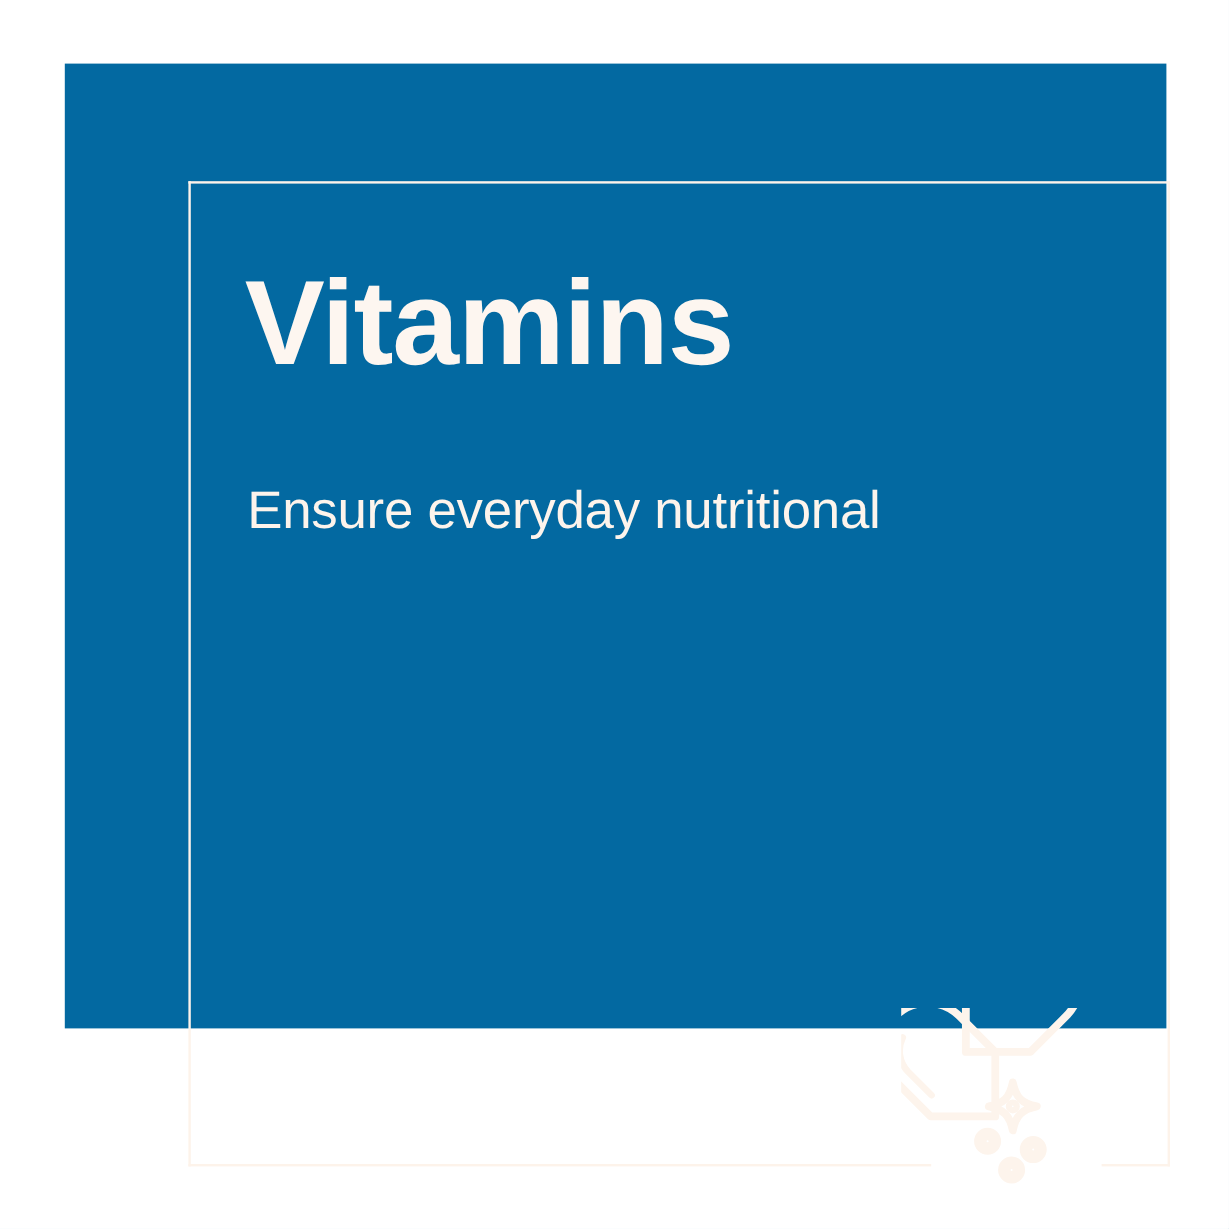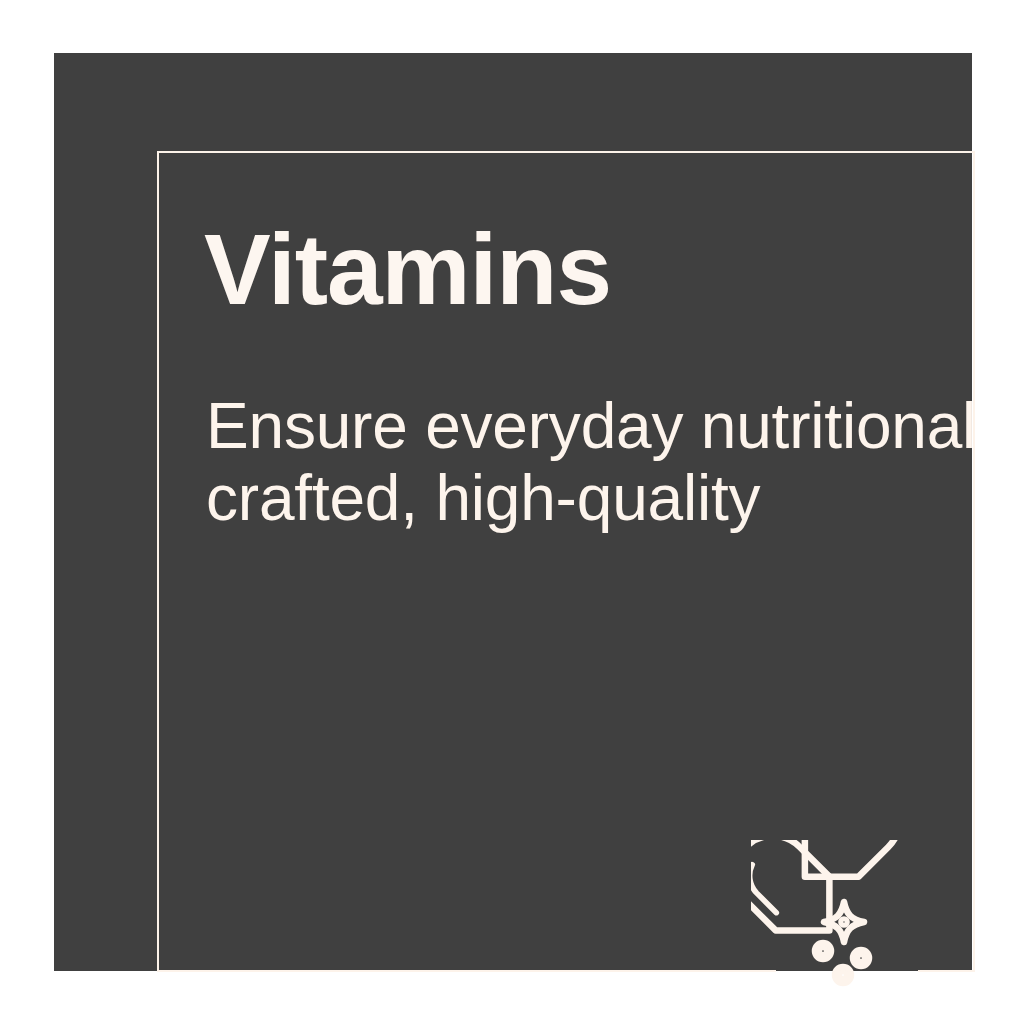--- a/index.html
+++ b/index.html
@@ -18,22 +18,22 @@
     background: #ffffff;
     overflow: hidden;
   }
 
   
   #panel {
     position: absolute;
     left: 54px;
     top: 53px;
     width: 918px;
-    height: 918px;
-    background: #404040;
+    height: 804px;
+    background: #0369a1;
   }
 
   
   .frame-edge {
     position: absolute;
     background: #fdf3ea;
   }
   #frame-top {
     left: 103px;
     top: 98px;
@@ -79,21 +79,21 @@
     white-space: nowrap;
   }
 
   
   #subhead {
     position: absolute;
     left: 152px;
     top: 337px;
     width: 760px;
     margin: 0;
-    font-size: 64px;
+    font-size: 44px;
     font-weight: 300;
     line-height: 72px;
     letter-spacing: -0.2px;
     color: #fdf4ec;
   }
   #subhead .line {
     display: block;
     white-space: nowrap;
   }
 
@@ -121,21 +121,20 @@
     <div class="frame-edge" id="frame-top"></div>
     <div class="frame-edge" id="frame-left"></div>
     <div class="frame-edge" id="frame-right"></div>
     <div class="frame-edge" id="frame-bottom-left"></div>
     <div class="frame-edge" id="frame-bottom-right"></div>
 
     <h1 id="headline">Vitamins</h1>
 
     <p id="subhead">
       <span class="line">Ensure everyday nutritional</span>
-      <span class="line">crafted, high-quality</span>
     </p>
 
     <div id="pill-icon">
       <svg viewBox="0 0 186 150" fill="none" xmlns="http://www.w3.org/2000/svg">
         <g stroke="#fdf4ec" stroke-width="6.5" stroke-linecap="round" stroke-linejoin="round" fill="none">
 
           <g transform="rotate(-45 60 72)">
             <path d="M22 74 L22 32 A38 38 0 0 1 98 32 L98 74 L60 112 Z" transform="translate(0 -14)"></path>
           </g>
 

